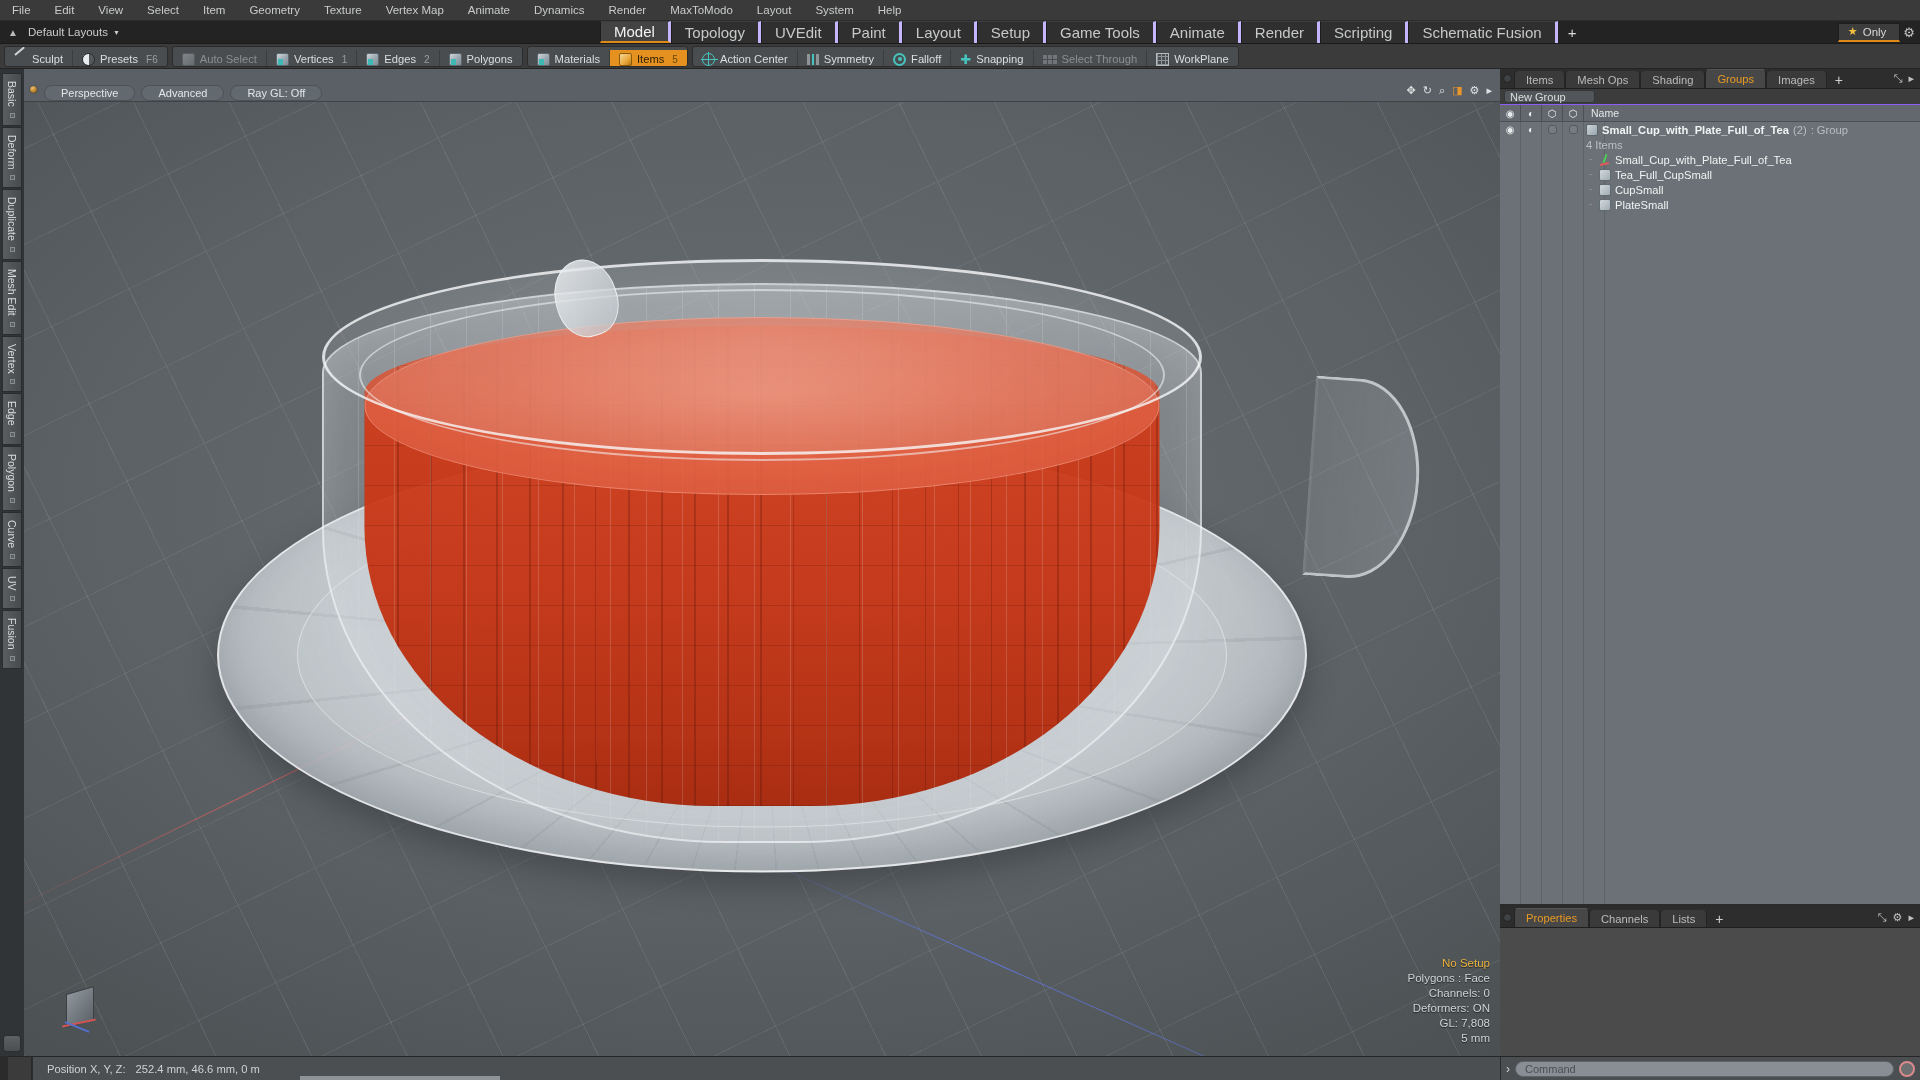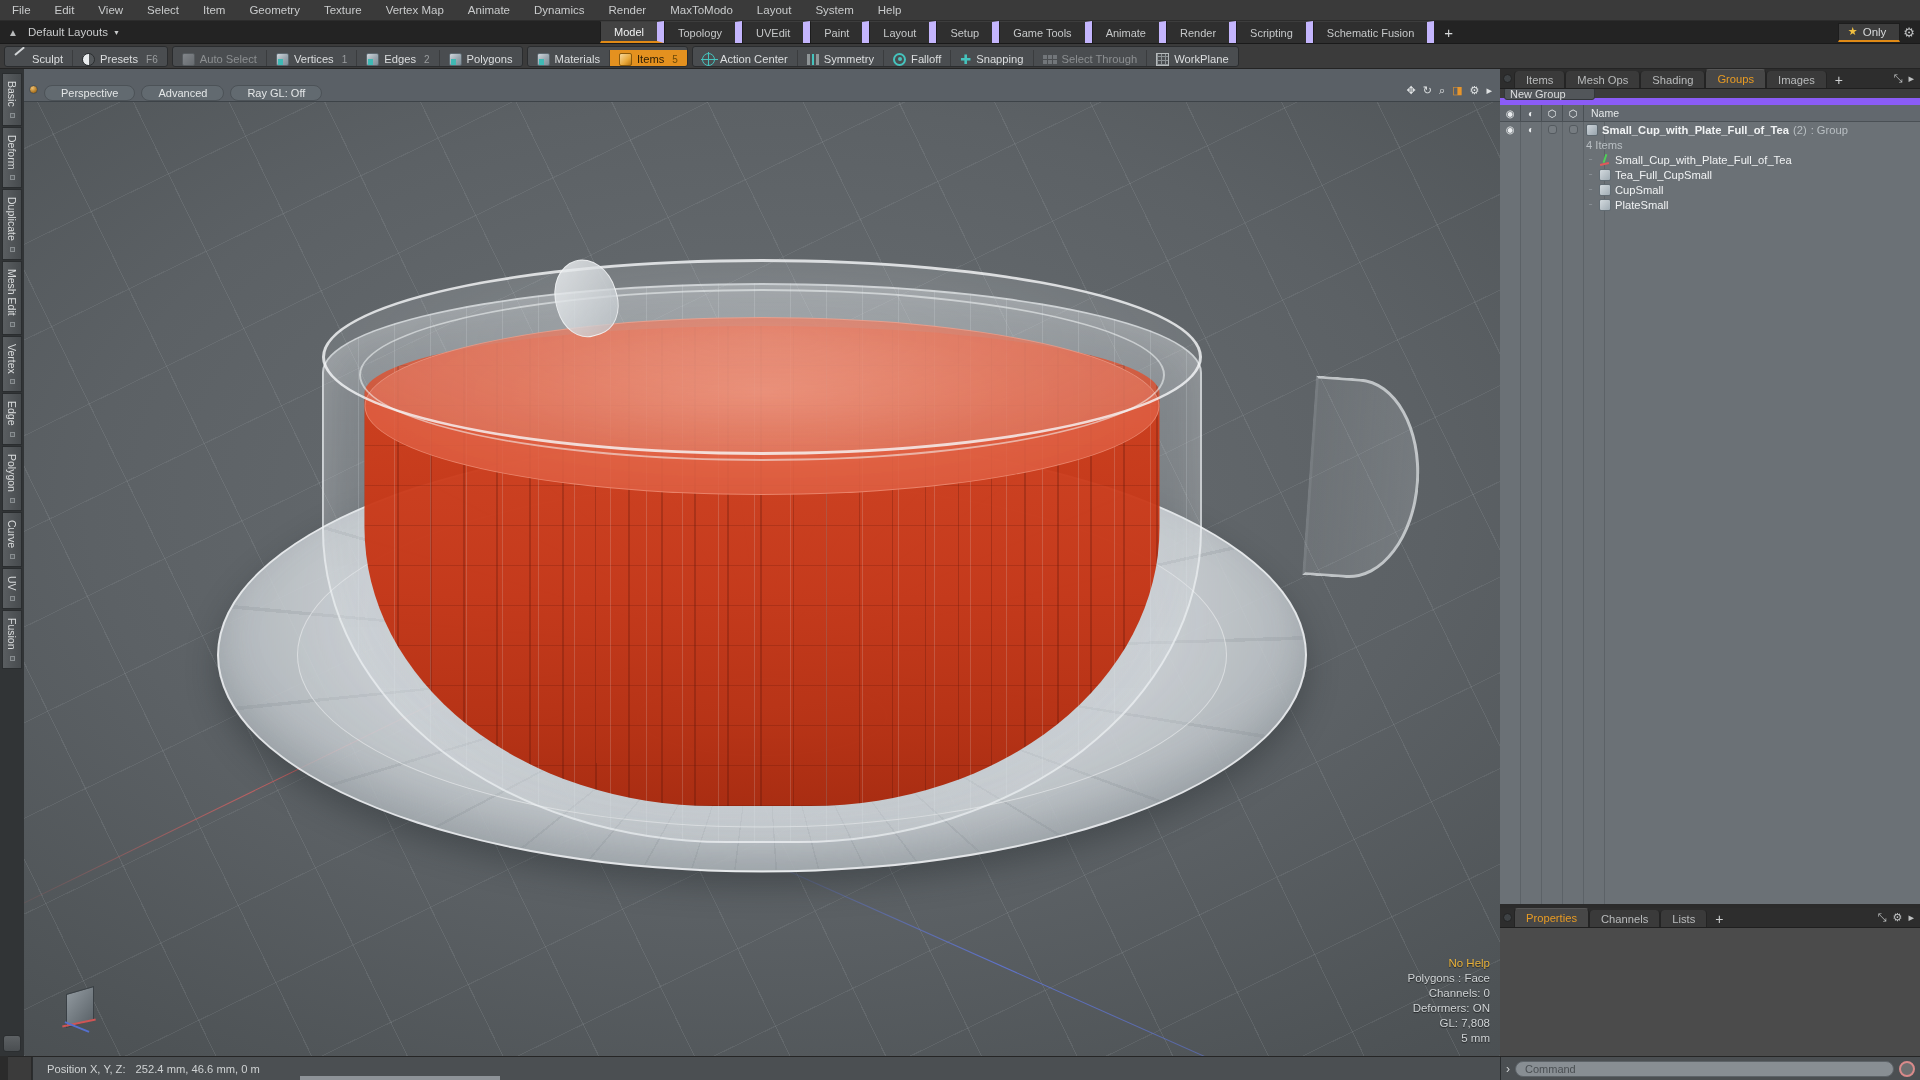--- a/index.html
+++ b/index.html
@@ -62,24 +62,24 @@
   .lr-arrowup {
     width: 16px; height: 16px; display:flex; align-items:center; justify-content:center;
     color: #b9bbbc; font-size: 10px;
   }
   .lr-layouts {
     font-size: 11.5px; color: #c9cbcc; padding-left: 7px; display: flex; align-items: center; gap: 5px;
   }
   .lr-caret { font-size: 7px; color: #c9cbcc; }
   .lr-tabs { display: flex; align-items: stretch; flex: 1 1 auto; }
   .ltab {
-    font-size: 11px; color: #c6c8c9;
+    font-size: 15px; color: #c6c8c9;
     padding: 0 13px; display: flex; align-items: center;
     background: #2f2f2f;
-    border-left: 1px solid #1c1c1c; border-right: 7px solid #c4b5fd;
+    border-left: 1px solid #1c1c1c; border-right: 3px solid #c4b5fd;
     border-top: 1px solid #3d3d3d;
     white-space: nowrap;
   }
   .ltab.active {
     background: #434343; color: #f2f3f3;
     border-bottom: 2px solid #e08a16;
   }
   .ltab.plus { color: #d8dadb; font-size: 15px; padding: 0 10px; background: #232323; border: none; }
   .lr-right { display: flex; align-items: center; gap: 3px; padding-right: 5px; margin-left: auto; }
   .only-btn {
@@ -368,21 +368,21 @@
     white-space: nowrap;
   }
   .ptab.active { background:#474747; color:#e89b23; margin-top:0; border-top:1px solid #565656; }
   .ptab.plus { background:transparent; border:none; color:#cfd1d2; font-size:14px; padding:0 8px; }
   .ptab-right { margin-left:auto; display:flex; align-items:center; gap:6px; padding-right:6px; }
   .ptab-right span { color:#bfc1c2; font-size:11px; line-height:1; }
 
   .subbar {
     height: 16px; flex: 0 0 16px; background: #3c3c3c;
     display:flex; align-items:center; padding-left: 4px;
-    border-bottom:7px solid #8b5cf6;
+    border-bottom:1px solid #8b5cf6;
   }
   .newgroup {
     font-size: 11px; color: #dcdedf;
     background: #52565a; border:1px solid #33373a; border-radius: 3px;
     padding: 0 28px 0 5px; height: 13px; display:flex; align-items:center;
   }
 
   .treehead {
     height: 17px; flex: 0 0 17px; background: #62686e;
     display: flex; align-items: stretch; border-bottom: 1px solid #4a5055;
@@ -673,21 +673,21 @@
         <div class="handle"></div>
         <div class="spoon"></div>
 
         <div class="gizmo">
           <div class="face"></div>
             <div class="gx"></div>
             <div class="gz"></div>
         </div>
 
         <div class="stats" id="vpstats">
-            <div class="hl">No Help</div>
+            <div class="hl">No Setup</div>
             <div>Polygons : Face</div>
             <div>Channels: 0</div>
             <div>Deformers: ON</div>
             <div>GL: 7,808</div>
             <div>5 mm</div>
           </div>
       </div>
     </div>
 
     <div class="rightcol">

